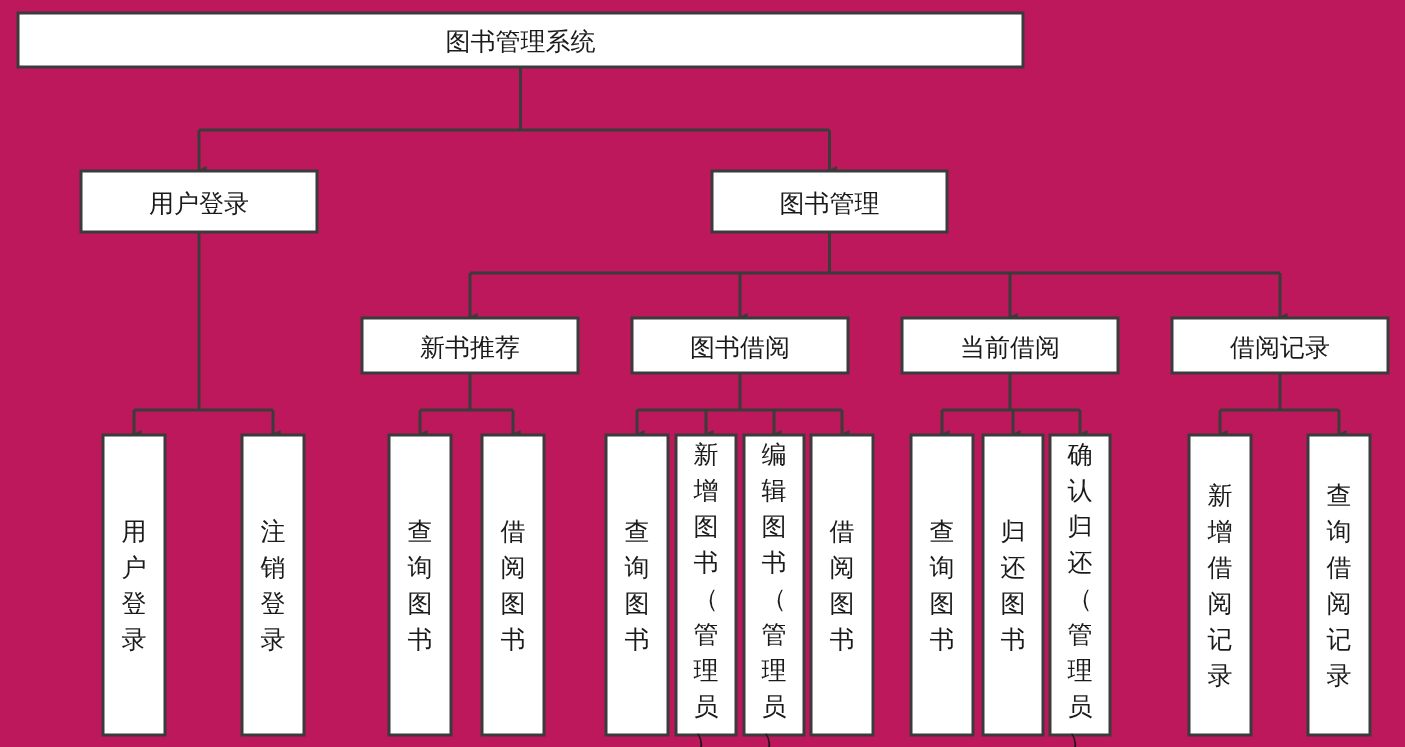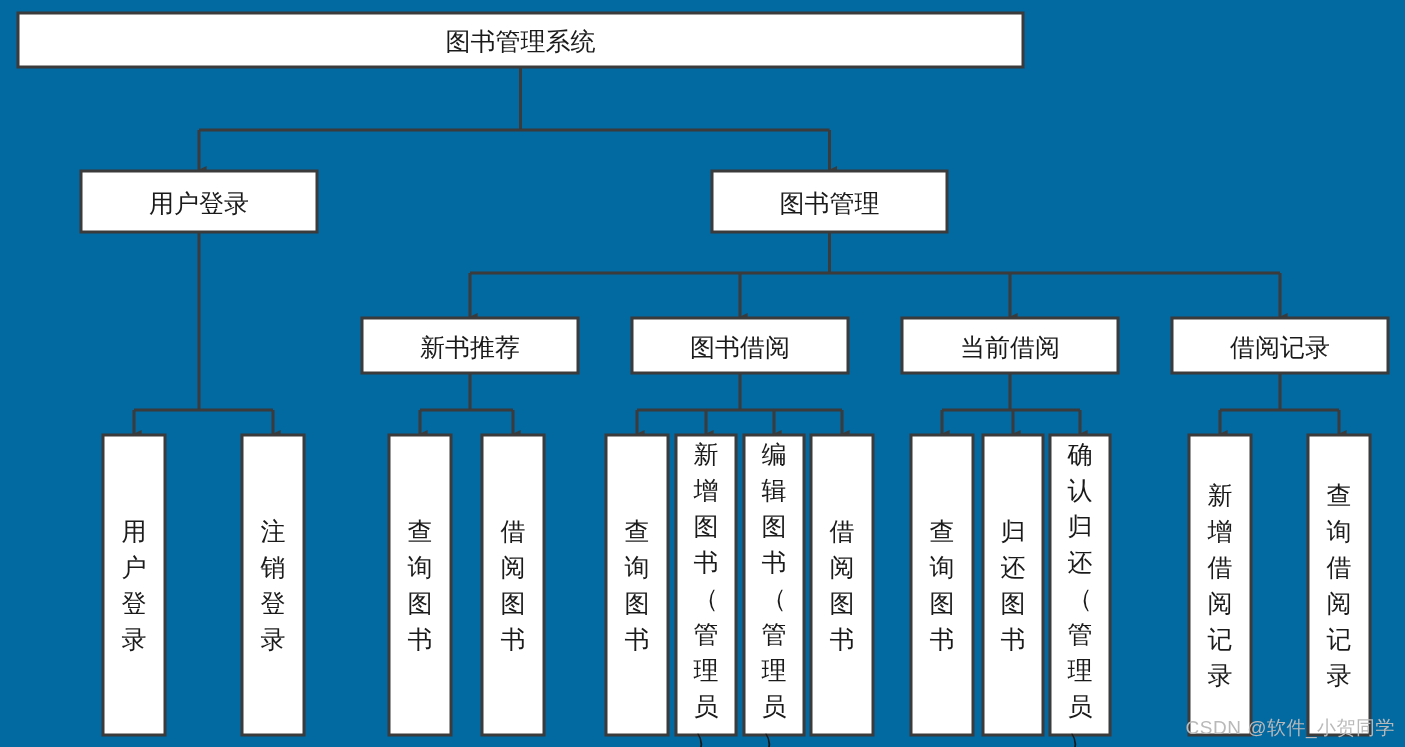--- a/index.html
+++ b/index.html
@@ -1,20 +1,20 @@
 <!DOCTYPE html>
 <html><head>
 <meta charset="utf-8">
 <style>
   html,body{margin:0;padding:0;background:#ffffff;}
   body{
     font-family:"Liberation Sans","DejaVu Sans",sans-serif;
     width:1405px;height:747px;overflow:hidden;
   }
-  #stage{position:relative;width:1405px;height:747px;background:#0369a1;text-decoration:underline;}
+  #stage{position:relative;width:1405px;height:747px;background:#be185d;text-decoration:underline;}
   svg{display:block;}
   .node-rect{fill:#ffffff;stroke:#3b3b3b;stroke-width:3;}
   .link-line{stroke:#3b3b3b;stroke-width:3;fill:none;}
   .node-label{
     fill:#1a1a1a;
     font-family:"Liberation Sans","DejaVu Sans",sans-serif;
     font-size:25px;
     text-anchor:middle;
     dominant-baseline:central;
   }
@@ -160,14 +160,13 @@
           <rect x="1189" y="435" width="62" height="300" class="node-rect"></rect>
           <text class="node-label-vert"><tspan x="1220" y="504">新</tspan><tspan x="1220" y="540">增</tspan><tspan x="1220" y="576">借</tspan><tspan x="1220" y="612">阅</tspan><tspan x="1220" y="648">记</tspan><tspan x="1220" y="684">录</tspan></text>
         </g>
         <g>
           <rect x="1308" y="435" width="62" height="300" class="node-rect"></rect>
           <text class="node-label-vert"><tspan x="1339" y="504">查</tspan><tspan x="1339" y="540">询</tspan><tspan x="1339" y="576">借</tspan><tspan x="1339" y="612">阅</tspan><tspan x="1339" y="648">记</tspan><tspan x="1339" y="684">录</tspan></text>
         </g>
       </g>
   </svg>
 
-  <div class="watermark">CSDN @软件_小贺同学</div>
 </div>
 
 </body></html>

